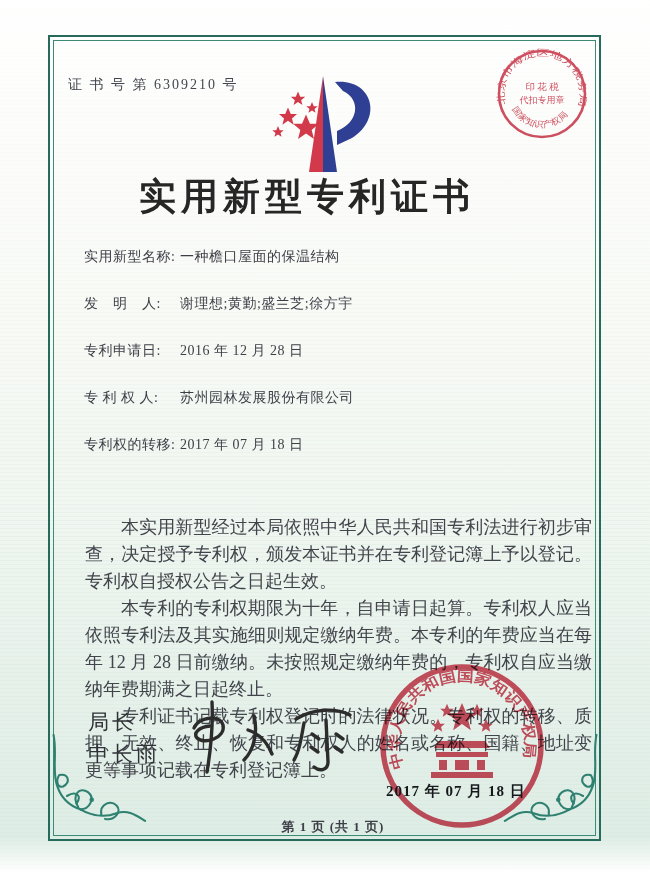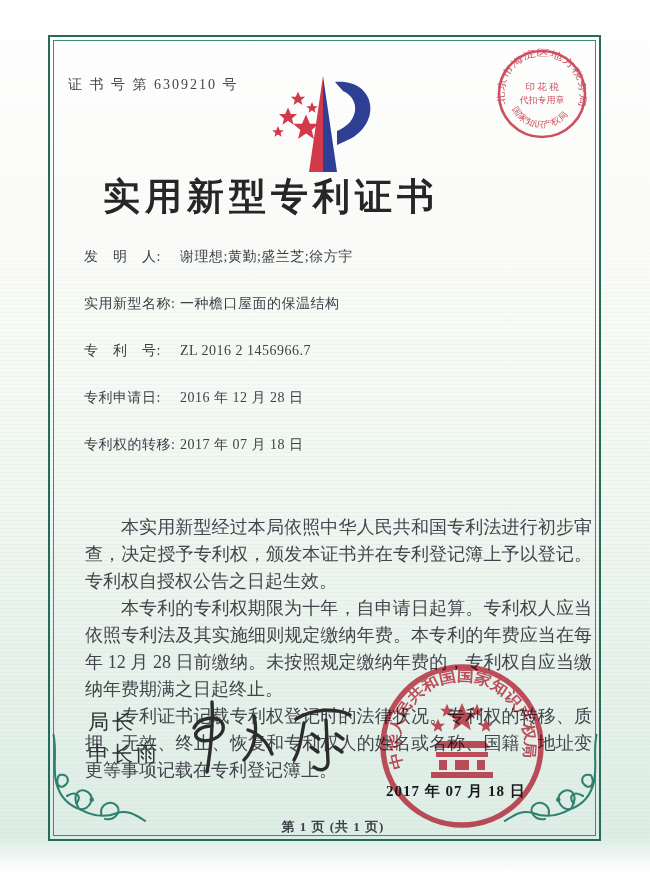--- a/index.html
+++ b/index.html
@@ -21,21 +21,21 @@
     position:absolute;left:3px;top:3px;right:3px;bottom:3px;
     border:1px solid #3d8a75;
   }
   .cert-no{
     position:absolute;left:68px;top:76px;font-size:14px;letter-spacing:2px;color:#44464f;text-align:center;
   }
   .logo{position:absolute;left:256px;top:70px;}
   .tax-stamp{position:absolute;left:496px;top:48px;mix-blend-mode:multiply;opacity:.92;}
   .title{
     position:absolute;left:0;top:172px;width:542px;margin:0;text-align:center;
-    font-size:37px;font-weight:bold;letter-spacing:5px;color:#262626;
+    font-size:37px;font-weight:bold;letter-spacing:5px;color:#262626;padding-left:36px;
   }
   .fields{position:absolute;left:84px;top:246px;width:500px;}
   .frow{margin-bottom:25px;font-size:14px;line-height:22px;color:#3d3f47;letter-spacing:0.5px;}
   .flabel{display:inline-block;min-width:92px;}
   .fvalue{margin-left:4px;}
   .bodytext{
     position:absolute;left:85px;top:514px;width:507px;
     font-size:18px;line-height:27px;color:#42444b;text-align:justify;
   }
   .bodytext p{margin:0;text-indent:2em;}
@@ -97,30 +97,30 @@
       <textPath href="#taxBottomArc" startOffset="1" textLength="66" lengthAdjust="spacingAndGlyphs">国家知识产权局</textPath>
     </text>
     <text x="46" y="42" font-size="9.5" fill="#cc4153" text-anchor="middle">印 花 税</text>
     <text x="46" y="55" font-size="9" fill="#cc4153" text-anchor="middle">代扣专用章</text>
   </svg>
 
   <h1 class="title">实用新型专利证书</h1>
 
   <div class="fields">
     <div class="frow">
+      <span class="flabel">实用新型名称:</span><span class="fvalue">一种檐口屋面的保温结构</span>
+    </div>
+    <div class="frow">
       <span class="flabel">发　明　人:</span><span class="fvalue">谢理想;黄勤;盛兰芝;徐方宇</span>
     </div>
     <div class="frow">
-      <span class="flabel">实用新型名称:</span><span class="fvalue">一种檐口屋面的保温结构</span>
-    </div>
-    <div class="frow">
-      <span class="flabel">专　利　号:</span><span class="fvalue">ZL 2016 2 1456966.7</span>
-    </div>
-    <div class="frow">
       <span class="flabel">专利申请日:</span><span class="fvalue">2016 年 12 月 28 日</span>
+    </div>
+    <div class="frow">
+      <span class="flabel">专 利 权 人:</span><span class="fvalue">苏州园林发展股份有限公司</span>
     </div>
     <div class="frow">
       <span class="flabel">专利权的转移:</span><span class="fvalue">2017 年 07 月 18 日</span>
     </div>
   </div>
 
   <div class="bodytext">
     <p>本实用新型经过本局依照中华人民共和国专利法进行初步审查，决定授予专利权，颁发本证书并在专利登记簿上予以登记。专利权自授权公告之日起生效。</p>
     <p>本专利的专利权期限为十年，自申请日起算。专利权人应当依照专利法及其实施细则规定缴纳年费。本专利的年费应当在每年 12 月 28 日前缴纳。未按照规定缴纳年费的，专利权自应当缴纳年费期满之日起终止。</p>
     <p>专利证书记载专利权登记时的法律状况。专利权的转移、质押、无效、终止、恢复和专利权人的姓名或名称、国籍、地址变更等事项记载在专利登记簿上。</p>

